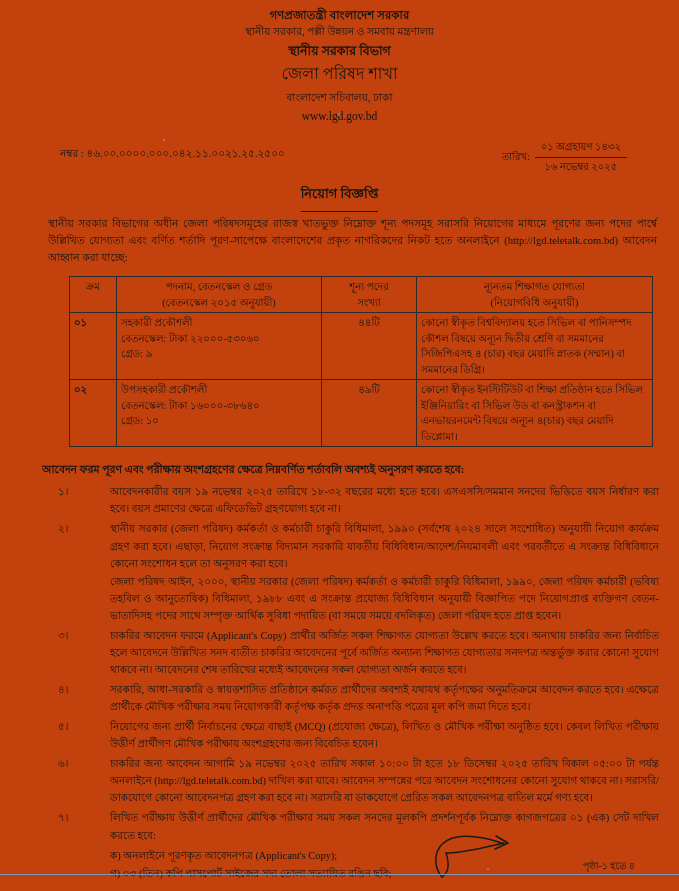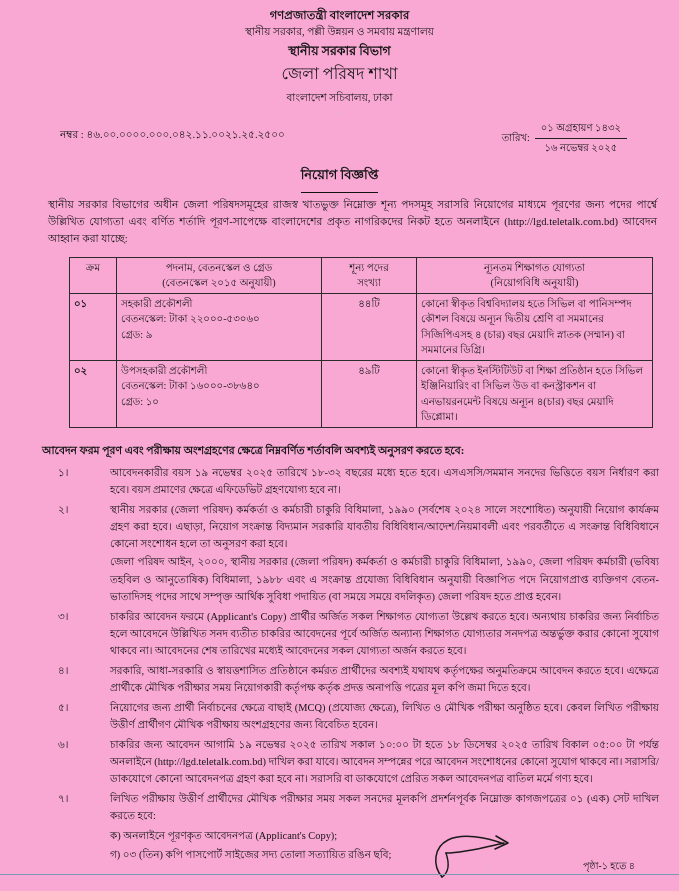--- a/index.html
+++ b/index.html
@@ -8,21 +8,21 @@
     background: #ffffff;
   }
   body {
     font-family: "Liberation Serif", serif;
     color: #141414;
   }
   .page {
     position: relative;
     width: 679px;
     height: 891px;
-    background: #f9a8d4;
+    background: #c2410c;
     overflow: hidden;
     box-sizing: border-box;
   }
   
   .header {
     text-align: center;
     padding-top: 8px;
   }
   .header .line {
     line-height: 1.32;
@@ -216,20 +216,21 @@
 <body>
 
 <div class="page">
 
   <div class="header">
     <div class="line h-gov">গণপ্রজাতন্ত্রী বাংলাদেশ সরকার</div>
     <div class="line h-ministry">স্থানীয় সরকার, পল্লী উন্নয়ন ও সমবায় মন্ত্রণালয়</div>
     <div class="line h-division">স্থানীয় সরকার বিভাগ</div>
     <div class="line h-branch">জেলা পরিষদ শাখা</div>
     <div class="line h-address">বাংলাদেশ সচিবালয়, ঢাকা</div>
+    <div class="line h-web">www.lgd.gov.bd</div>
   </div>
 
   <div class="memo-row">
     <div class="memo-no">নম্বর : ৪৬.০০.০০০০.০০০.০৪২.১১.০০২১.২৫.২৫০০</div>
     <div class="memo-date">
       <span>তারিখ:</span>
       <span class="stack">
         <span class="top">০১ অগ্রহায়ণ ১৪৩২</span>
         <span class="bot">১৬ নভেম্বর ২০২৫</span>
       </span>

